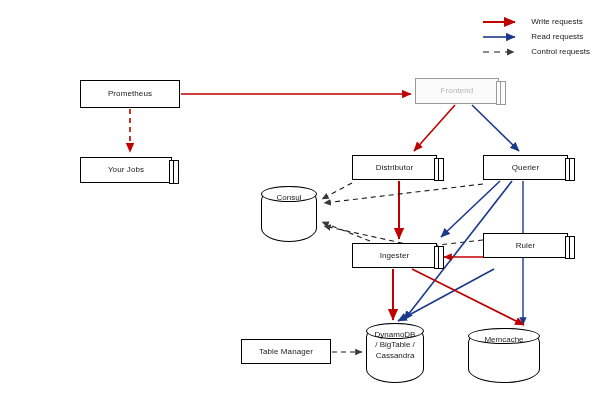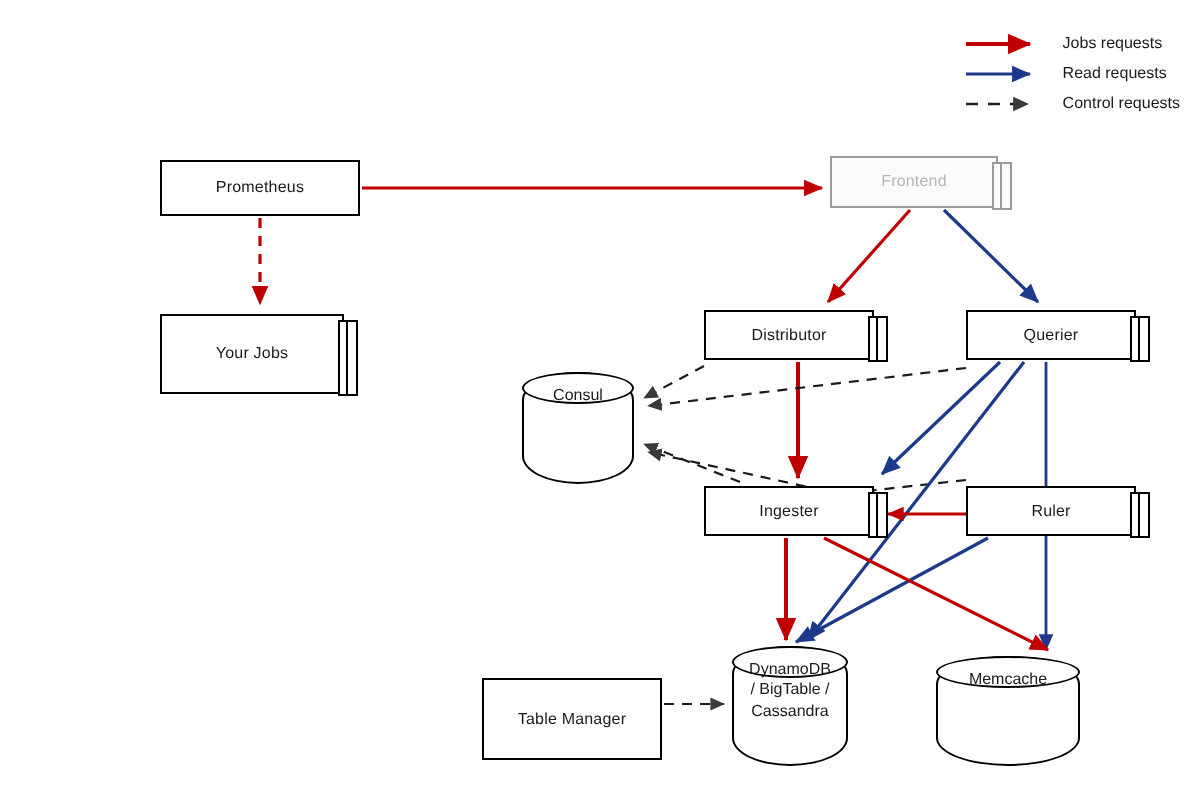--- a/index.html
+++ b/index.html
@@ -165,69 +165,69 @@
       <path d="M412,269 L524,325" stroke="#c00000" stroke-width="1.6" marker-end="url(#ah-write)"></path>
 
       <path d="M332,352 L362,352" stroke="#1a1a1a" stroke-width="1.1" stroke-dasharray="5,4" marker-end="url(#ah-ctrl)"></path>
     </g>
   </svg>
 
   <div class="node rect" style="left:80px;top:80px;width:100px;height:28px;">
     <span>Prometheus</span>
   </div>
 
-  <div class="node stack" style="left:80px;top:157px;width:92px;height:40px;text-align:center;">
+  <div class="node stack" style="left:80px;top:157px;width:92px;height:26px;text-align:center;">
     <span>Your Jobs</span>
   </div>
 
   <div class="node stack ghost" style="left:415px;top:78px;width:84px;height:26px;">
     <span>Frontend</span>
   </div>
 
   <div class="node stack" style="left:352px;top:155px;width:85px;height:25px;">
     <span>Distributor</span>
   </div>
 
   <div class="node stack" style="left:483px;top:155px;width:85px;height:25px;align-items:center;">
     <span>Querier</span>
   </div>
 
   <div class="node stack" style="left:352px;top:243px;width:85px;height:25px;justify-content:center;">
     <span>Ingester</span>
   </div>
 
-  <div class="node stack" style="left:483px;top:243px;width:85px;height:25px;text-align:right;">
+  <div class="node stack" style="left:483px;top:233px;width:85px;height:25px;text-align:right;">
     <span>Ruler</span>
   </div>
 
   <div class="cyl" style="left:261px;top:186px;width:56px;height:56px;">
     <span class="cyl-label">Consul</span>
   </div>
 
-  <div class="node rect" style="left:241px;top:339px;width:90px;height:41px;">
+  <div class="node rect" style="left:241px;top:339px;width:90px;height:25px;">
     <span>Table Manager</span>
   </div>
 
   <div class="cyl" style="left:366px;top:323px;width:58px;height:60px;">
     <span class="cyl-label" style="white-space:pre-line;">DynamoDB
 / BigTable /
 Cassandra</span>
   </div>
 
   <div class="cyl" style="left:468px;top:328px;width:72px;height:55px;">
     <span class="cyl-label">Memcache</span>
   </div>
 
   <div id="legend">
 
     <div class="legend-row">
       <svg class="legend-swatch" viewBox="0 0 44 12">
         <path d="M1,6 L33,6" stroke="#c00000" stroke-width="2" fill="none" marker-end="url(#ah-write)"></path>
       </svg>
-      <span class="legend-label">Jobs requests</span>
+      <span class="legend-label">Write requests</span>
     </div>
 
     <div class="legend-row">
       <svg class="legend-swatch" viewBox="0 0 44 12">
         <path d="M1,6 L33,6" stroke="#1b3a8c" stroke-width="1.6" fill="none" marker-end="url(#ah-read)"></path>
       </svg>
       <span class="legend-label">Read requests</span>
     </div>
 
     <div class="legend-row">

